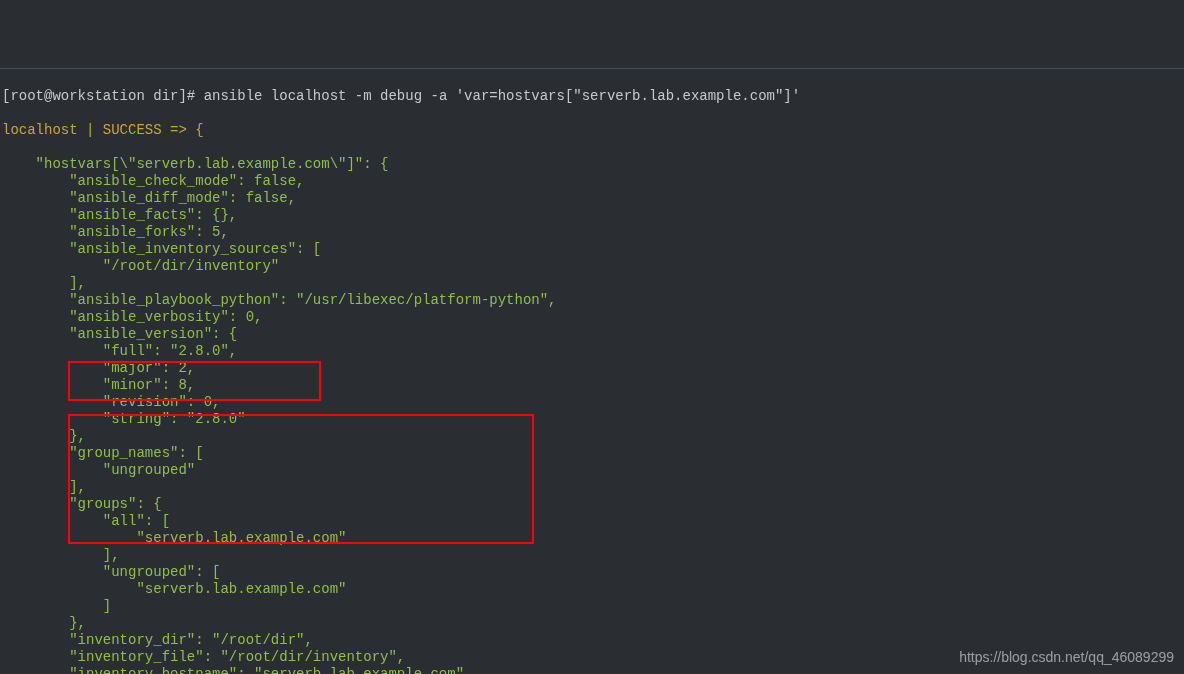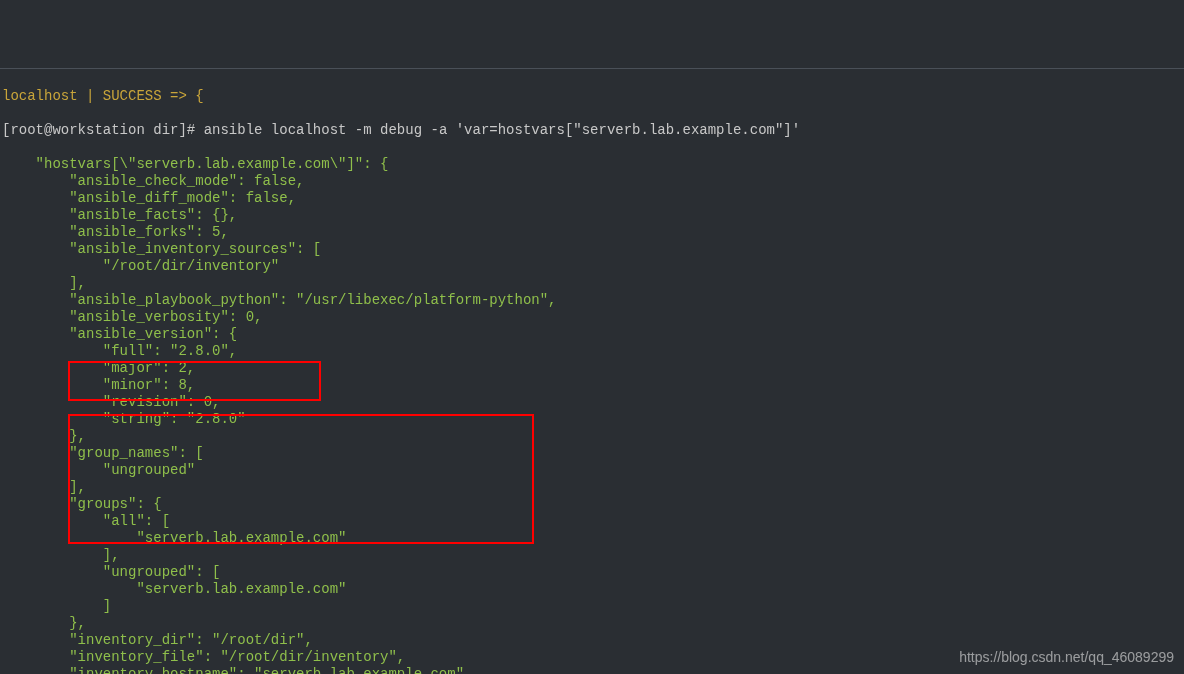--- a/index.html
+++ b/index.html
@@ -37,22 +37,22 @@
     font-family: Arial, sans-serif;
     font-size: 14px;
   }
 </style>
 </head>
 <body>
 
 
 
 <div class="terminal">
+<span class="line"><span class="prompt">[root@workstation dir]# </span><span class="cmd">ansible localhost -m debug -a 'var=hostvars["serverb.lab.example.com"]'</span></span>
 <span class="line yellow">localhost | SUCCESS =&gt; {</span>
-<span class="line"><span class="prompt">[root@workstation dir]# </span><span class="cmd">ansible localhost -m debug -a 'var=hostvars["serverb.lab.example.com"]'</span></span>
 <div id="output-lines"><span class="line green">    "hostvars[\"serverb.lab.example.com\"]": {</span><span class="line green">        "ansible_check_mode": false,</span><span class="line green">        "ansible_diff_mode": false,</span><span class="line green">        "ansible_facts": {},</span><span class="line green">        "ansible_forks": 5,</span><span class="line green">        "ansible_inventory_sources": [</span><span class="line green">            "/root/dir/inventory"</span><span class="line green">        ],</span><span class="line green">        "ansible_playbook_python": "/usr/libexec/platform-python",</span><span class="line green">        "ansible_verbosity": 0,</span><span class="line green">        "ansible_version": {</span><span class="line green">            "full": "2.8.0",</span><span class="line green">            "major": 2,</span><span class="line green">            "minor": 8,</span><span class="line green">            "revision": 0,</span><span class="line green">            "string": "2.8.0"</span><span class="line green">        },</span><span class="line green">        "group_names": [</span><span class="line green">            "ungrouped"</span><span class="line green">        ],</span><span class="line green">        "groups": {</span><span class="line green">            "all": [</span><span class="line green">                "serverb.lab.example.com"</span><span class="line green">            ],</span><span class="line green">            "ungrouped": [</span><span class="line green">                "serverb.lab.example.com"</span><span class="line green">            ]</span><span class="line green">        },</span><span class="line green">        "inventory_dir": "/root/dir",</span><span class="line green">        "inventory_file": "/root/dir/inventory",</span><span class="line green">        "inventory_hostname": "serverb.lab.example.com",</span></div>
 
 </div>
 
 <div class="watermark">https://blog.csdn.net/qq_46089299</div>
 
 <div class="highlight-box" style="top: 361px; left: 68px; width: 253px; height: 40px;"></div><div class="highlight-box" style="top: 414px; left: 68px; width: 466px; height: 130px;"></div>
 
 
 </body></html>

